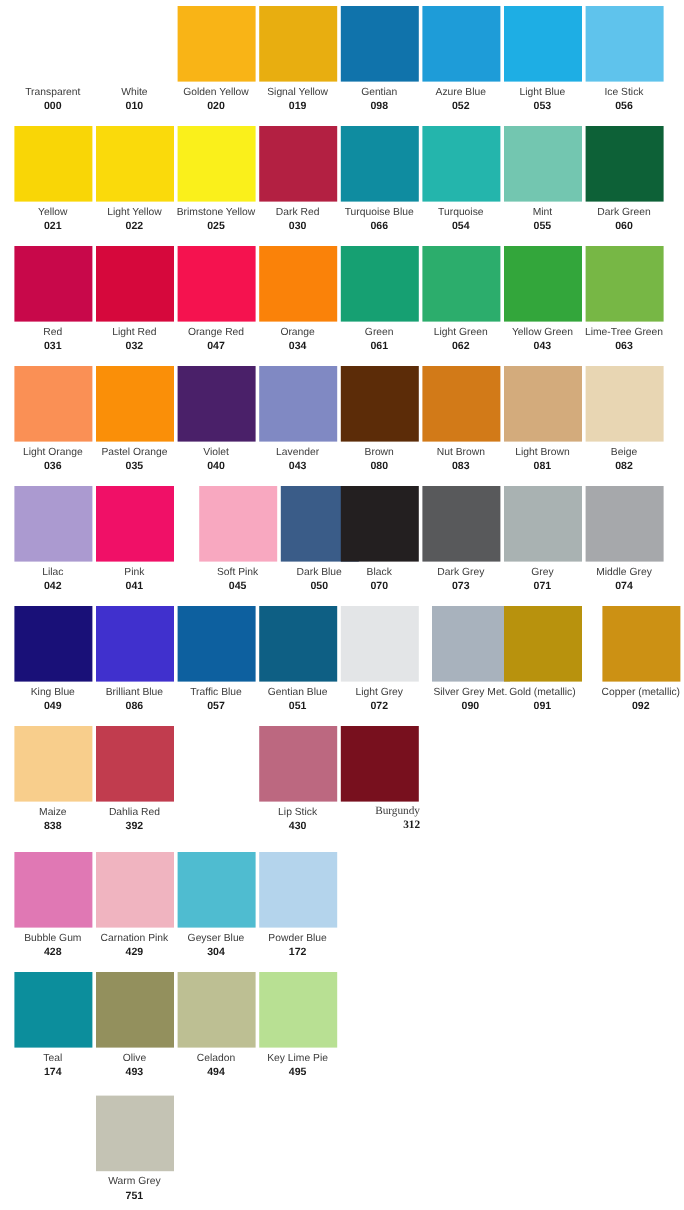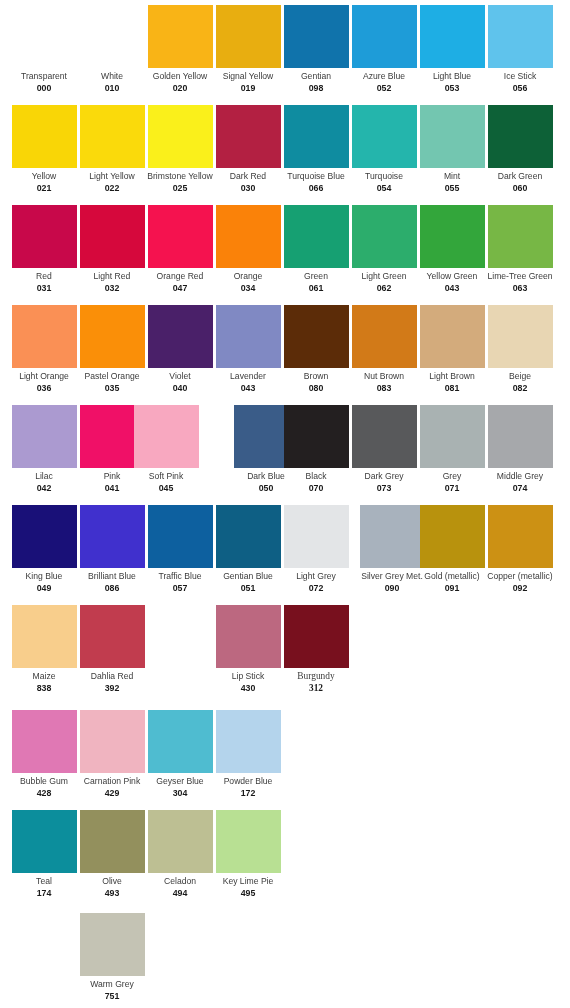--- a/index.html
+++ b/index.html
@@ -36,21 +36,21 @@
     overflow:visible;
   }
   .code{
     font-size:8.8px;
     font-weight:bold;
     color:#1a1a1a;
     line-height:11px;
     margin-top:1px;
     white-space:nowrap;
   }
-  .serif .lbl,.serif .code{font-family:"Liberation Serif", serif;font-size:9.4px;}
+  .serif .lbl,.serif .code{font-family:"Liberation Serif", serif;font-size:9.4px;text-align:right;}
   .clip .lbl{
     display:block;width:68px;overflow:hidden;
     text-overflow:clip;
   }
 </style>
 </head>
 <body>
 
 <div id="sheet">
     <div class="row" style="position: absolute; left: 0px; top: 0px;">
@@ -225,21 +225,21 @@
       <div class="cell clip" style="left: 10px;">
         <div class="chip" style="background: rgb(171, 154, 208);"></div>
         <div class="lbl">Lilac</div>
         <div class="code">042</div>
       </div>
       <div class="cell clip" style="left: 78px;">
         <div class="chip" style="background: rgb(240, 16, 103);"></div>
         <div class="lbl">Pink</div>
         <div class="code">041</div>
       </div>
-      <div class="cell clip" style="left: 132px;">
+      <div class="cell clip" style="left: 164px;">
         <div class="chip" style="background: rgb(248, 168, 192);"></div>
         <div class="lbl">Soft Pink</div>
         <div class="code">045</div>
       </div>
       <div class="cell clip" style="left: 214px; padding-left: 18px;">
         <div class="chip" style="background: rgb(58, 92, 136);"></div>
         <div class="lbl">Dark Blue</div>
         <div class="code">050</div>
       </div>
       <div class="cell clip" style="left: 282px;">
@@ -292,21 +292,21 @@
       <div class="cell clip" style="left: 334px; padding-left: 24px;">
         <div class="chip" style="background: rgb(168, 178, 189);"></div>
         <div class="lbl">Silver Grey Met.</div>
         <div class="code">090</div>
       </div>
       <div class="cell clip" style="left: 418px;">
         <div class="chip" style="background: rgb(184, 146, 13);"></div>
         <div class="lbl">Gold (metallic)</div>
         <div class="code">091</div>
       </div>
-      <div class="cell clip" style="left: 486px;">
+      <div class="cell clip" style="left: 500px;">
         <div class="chip" style="background: rgb(204, 145, 20);"></div>
         <div class="lbl">Copper (metallic)</div>
         <div class="code">092</div>
       </div>
     </div>
     <div class="row" style="position: absolute; left: 0px; top: 600px;">
       <div class="cell clip" style="left: 10px;">
         <div class="chip" style="background: rgb(248, 206, 140);"></div>
         <div class="lbl">Maize</div>
         <div class="code">838</div>

